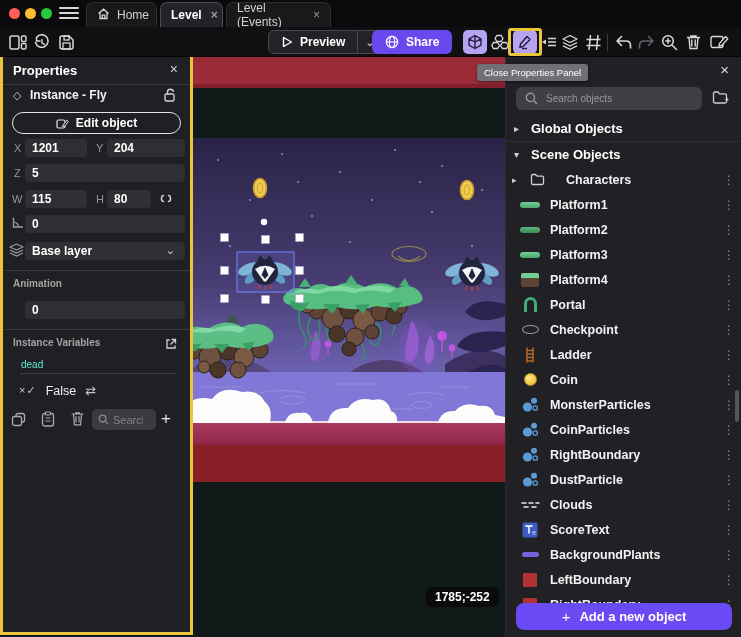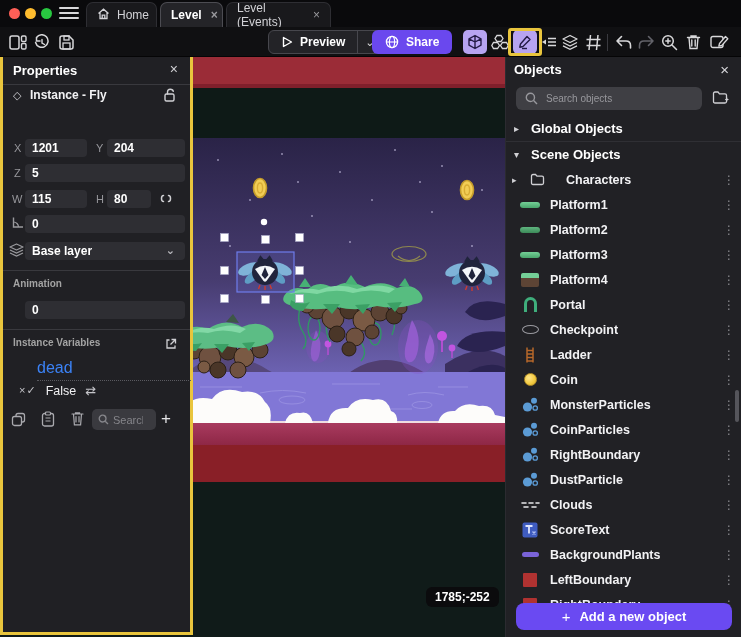--- a/index.html
+++ b/index.html
@@ -46,21 +46,21 @@
   #props .close { position:absolute; right:12px; top:4px; font-size:14px; color:#cfcfd3; cursor:pointer; }
   .divider { position:absolute; left:0; width:187px; height:1px; background:#39393e; }
   .rowlabel { position:absolute; font-size:11px; color:#96969b; }
   .field { position:absolute; height:18px; background:#2e2e33; border-radius:4px; font-size:12px; font-weight:bold; color:#fff;
            display:flex; align-items:center; padding-left:7px; overflow:hidden; }
   .sect { position:absolute; left:10px; font-size:10px; font-weight:bold; color:#a3a3a3; }
   .pico { position:absolute; display:flex; align-items:center; justify-content:center; }
   .edit-btn { position:absolute; left:9px; top:55px; width:169px; height:22px; border:1.5px solid #e4e4e7; border-radius:13px;
               display:flex; align-items:center; justify-content:center; gap:7px; font-size:12px; font-weight:bold; color:#fff; cursor:pointer; background:transparent; }
   .dd-chevron { position:absolute; right:10px; top:2px; color:#b9b9be; font-size:11px; }
-  .var-name { position:absolute; left:18px; top:302px; width:154px; font-size:16px; color:#3b82f6; border-bottom:1px dotted #5a5a60; padding-bottom:3px;margin-left:16px; }
+  .var-name { position:absolute; left:18px; top:302px; width:154px; font-size:10px; color:#5eead4; border-bottom:1px dotted #5a5a60; padding-bottom:3px; }
   .var-row { position:absolute; left:16px; top:326px; display:flex; align-items:center; gap:9px; font-size:12.5px; color:#f0f0f2; }
   .var-row .sym { color:#c4c4c9; font-size:11px; letter-spacing:1px; }
   .var-row .swap { color:#c4c4c9; font-size:13px; }
   .mini-search { position:absolute; left:89px; top:352px; width:64px; height:21px; background:#3a3a3f; border-radius:5px;
                  display:flex; align-items:center; gap:4px; padding:0 6px; overflow:hidden; }
   .mini-search input { width:30px; background:transparent; border:none; outline:none; color:#bbb; font-size:11px; font-family:inherit; }
   .mini-search input::placeholder { color:#85858a; }
 
   
   #scene { position:absolute; left:190px; top:42px; width:315px; height:580px; z-index:5; }
@@ -424,20 +424,27 @@
 
     <span class="pico" style="left:10px; top:32px; color:#cfcfd3; font-size:11px;">◇</span>
     <div style="position:absolute; left:27px; top:31px; font-size:12px; font-weight:bold; color:#f2f2f4;">Instance  -  Fly</div>
     <span class="pico" style="left:160px; top:31px;">
       <svg width="13" height="14" viewBox="0 0 13 14">
           <rect x="2" y="6" width="9" height="7" rx="1.5" fill="none" stroke="#cfcfd3" stroke-width="1.4"></rect>
           <path d="M4.5 6 V4 Q4.5 1.2 7.2 1.2 Q10 1.2 10.3 3.4" fill="none" stroke="#cfcfd3" stroke-width="1.4" stroke-linecap="round"></path>
         </svg>
     </span>
 
+    <button class="edit-btn">
+      <svg width="13" height="13" viewBox="0 0 13 13">
+          <rect x="1" y="3" width="8" height="8" rx="1.5" fill="none" stroke="#e4e4e7" stroke-width="1.2"></rect>
+          <path d="M7 8 L11 3.2 L12.3 4.6 L8.4 9.3 L6.6 9.6 Z" fill="#202024" stroke="#e4e4e7" stroke-width="1"></path>
+        </svg>
+      <span>Edit object</span>
+    </button>
 
     <span class="rowlabel" style="left:11px; top:85px;">X</span>
     <div class="field" style="left:22px; top:82px; width:62px;">1201</div>
     <span class="rowlabel" style="left:93px; top:85px;">Y</span>
     <div class="field" style="left:104px; top:82px; width:78px;">204</div>
 
     <span class="rowlabel" style="left:11px; top:110px;">Z</span>
     <div class="field" style="left:22px; top:107px; width:160px;">5</div>
 
     <span class="rowlabel" style="left:9px; top:136px;">W</span>
@@ -704,14 +711,15 @@
     </div>
 
     <div class="scrollthumb"></div>
 
     <div class="add-btn">
       <span class="plus">+</span>
       <span>Add a new object</span>
     </div>
   </div>
 
+  <div class="tooltip">Close Properties Panel</div>
 
 </div>
 
 </body></html>

